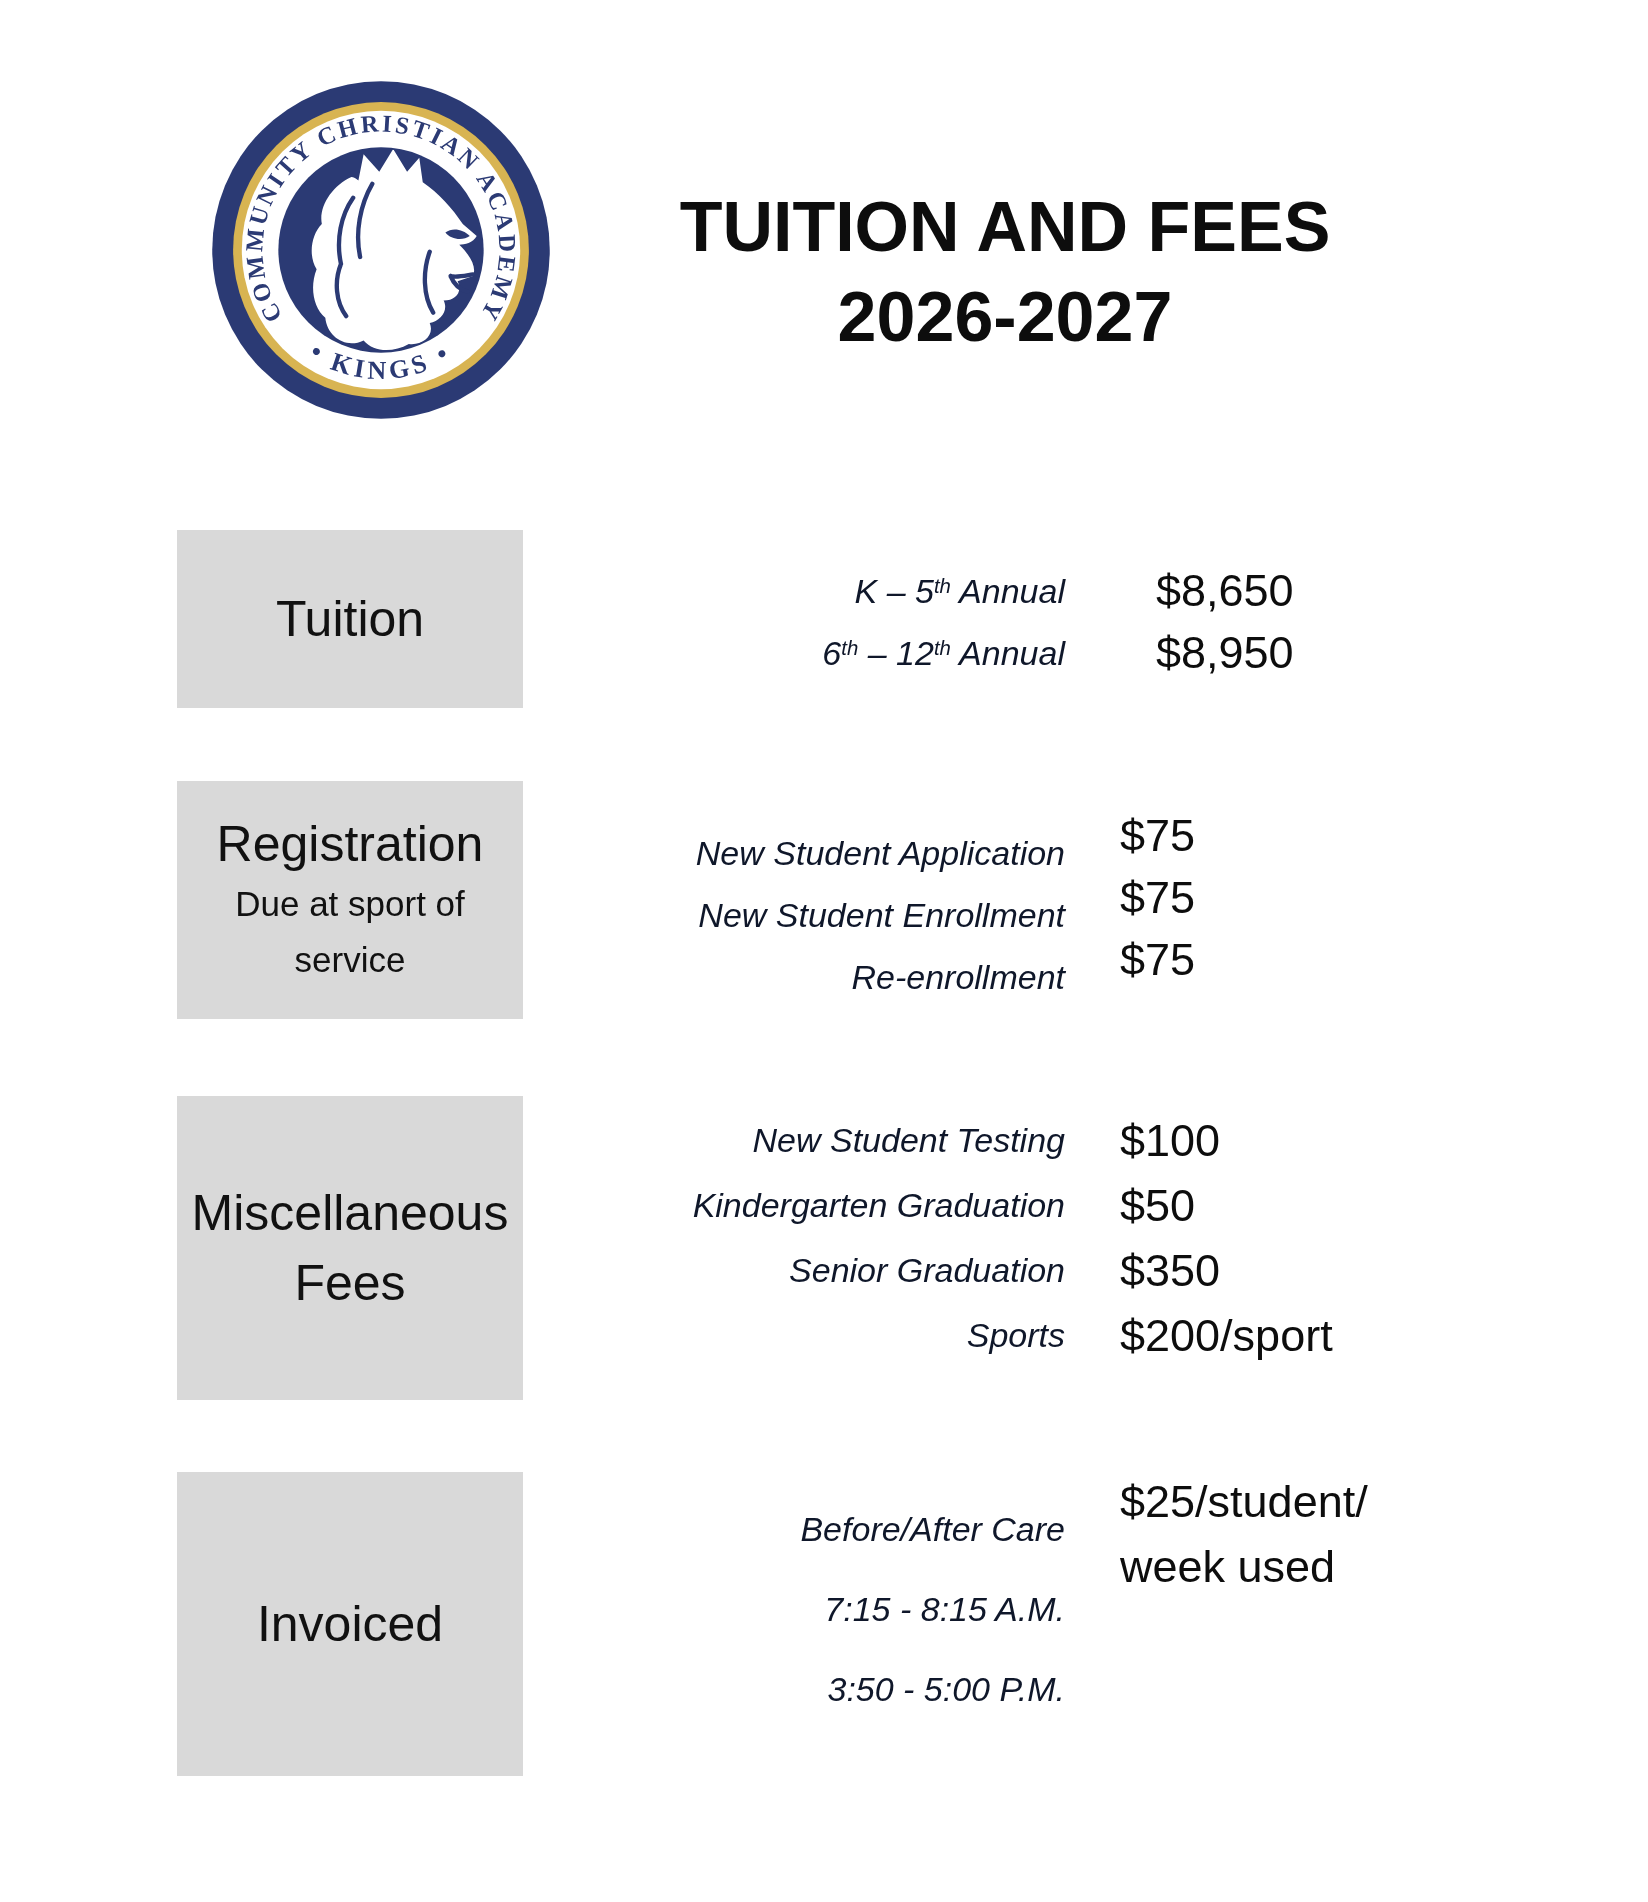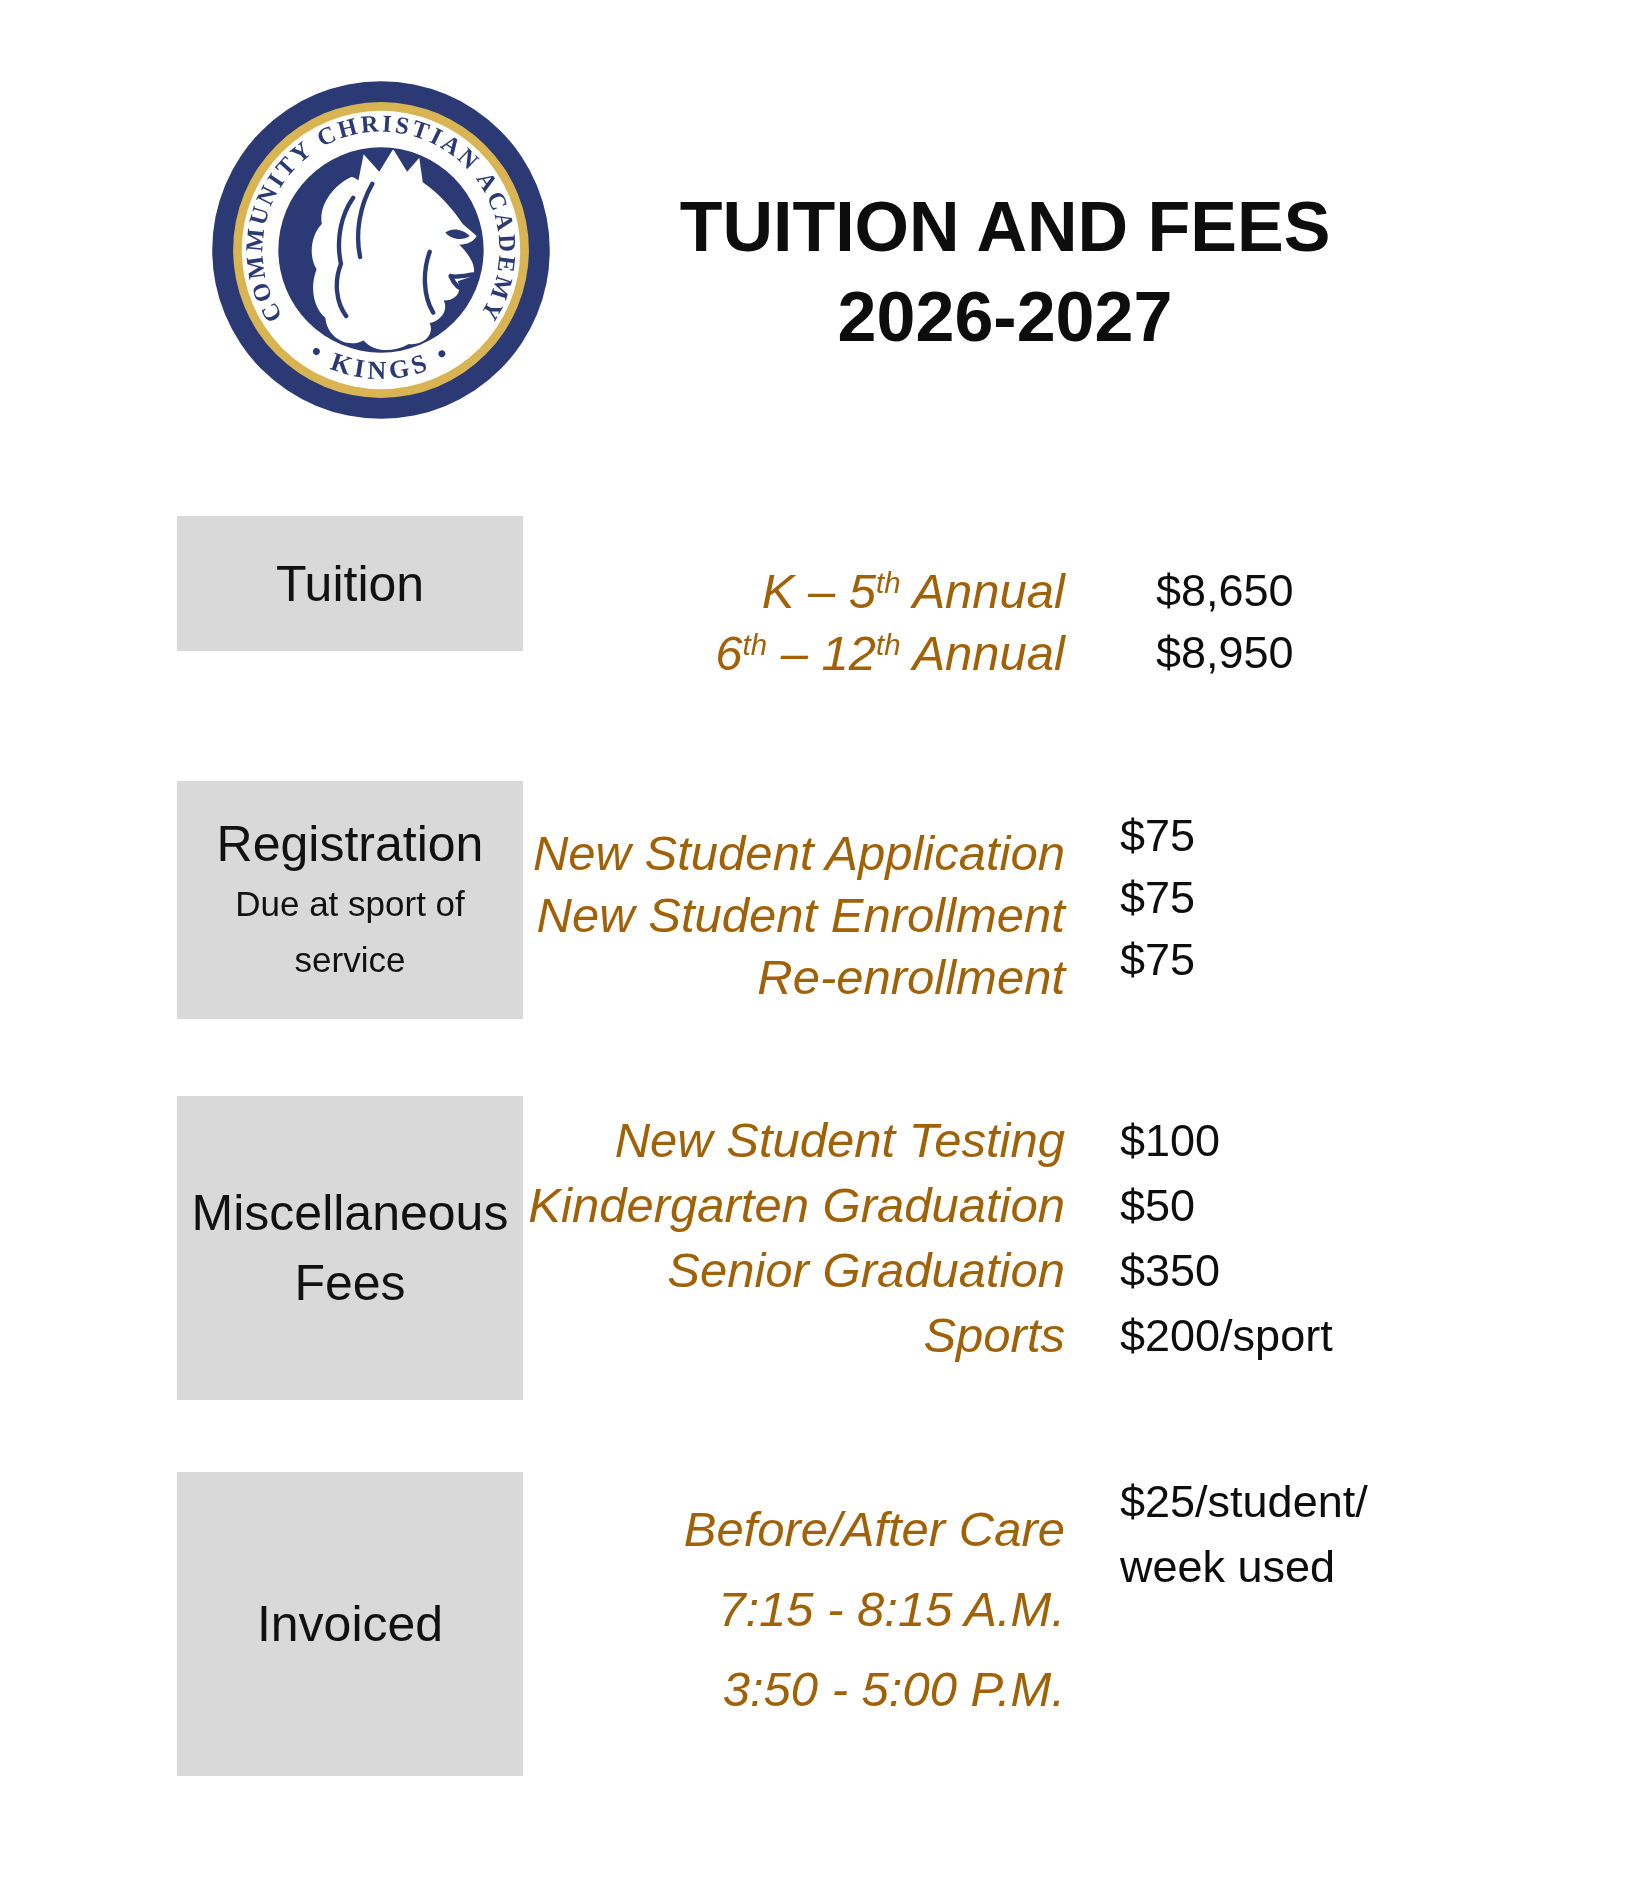--- a/index.html
+++ b/index.html
@@ -15,21 +15,21 @@
   }
   .gbox{
     position:absolute;left:177px;width:346px;background:#d9d9d9;
     display:flex;flex-direction:column;align-items:center;justify-content:center;
     text-align:center;
   }
   .gbox .big{font-size:50px;line-height:64px;color:#111;}
   .gbox .sub{font-size:35px;line-height:56px;color:#111;}
   .labels{
     position:absolute;left:420px;width:645px;text-align:right;
-    font-style:italic;font-size:49px;line-height:62px;color:#a16207;
+    font-style:italic;font-size:34px;line-height:62px;color:#0f172a;
   }
   .values{
     position:absolute;left:1120px;width:480px;text-align:left;
     font-size:45px;line-height:62px;color:#0d0d0d;
   }
   .lh65{line-height:65px;}
   .lh80{line-height:80px;}
   sup{
     font-size:0.6em;font-style:italic;line-height:0;
     position:relative;top:-0.5em;vertical-align:baseline;
@@ -77,21 +77,21 @@
       <path fill="none" stroke="#2b3a74" stroke-width="2.5" stroke-linecap="round" d="M84,70 C77,80 74,94 77,108 M77,108 C73,118 74,130 80,138 M95,62 C88,74 85,90 88,104"></path>
       <path fill="none" stroke="#2b3a74" stroke-width="2.5" stroke-linecap="round" d="M128,101 C124,112 124,126 130,136"></path>
     </g>
   </svg>
 
   <div class="title">
     <div>TUITION AND FEES</div>
     <div>2026-2027</div>
   </div>
 
-  <div class="gbox" style="top:516px;height:135px;">
+  <div class="gbox" style="top:530px;height:178px;">
     <div class="big">Tuition</div>
   </div>
   <div class="labels" style="top:560px;">
     <div><span>K – 5</span><sup>th</sup><span> Annual</span></div>
     <div><span>6</span><sup>th</sup><span> – 12</span><sup>th</sup><span> Annual</span></div>
   </div>
   <div class="values" style="top:560px;margin-left:36px;">
     <div>$8,650</div>
     <div>$8,950</div>
   </div>

